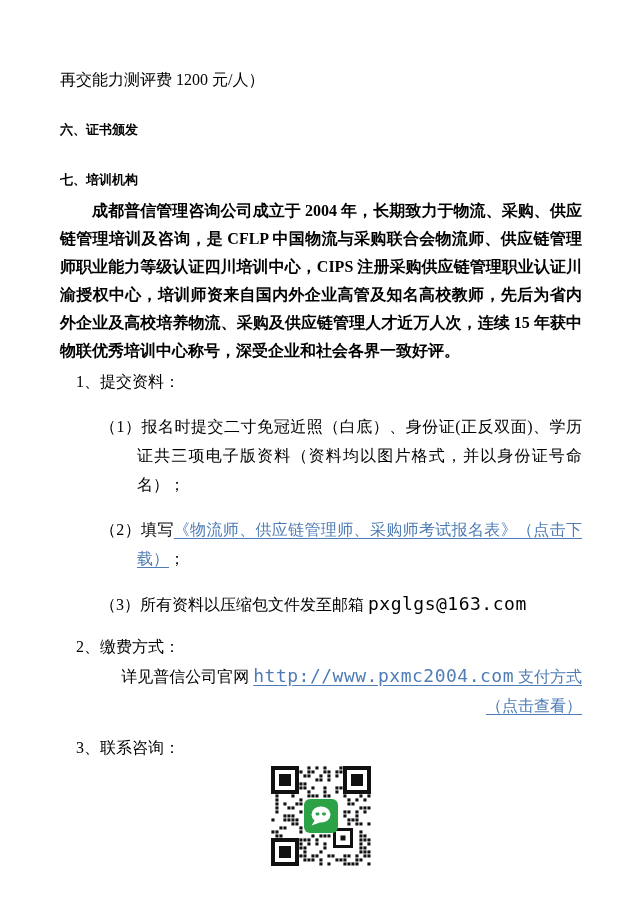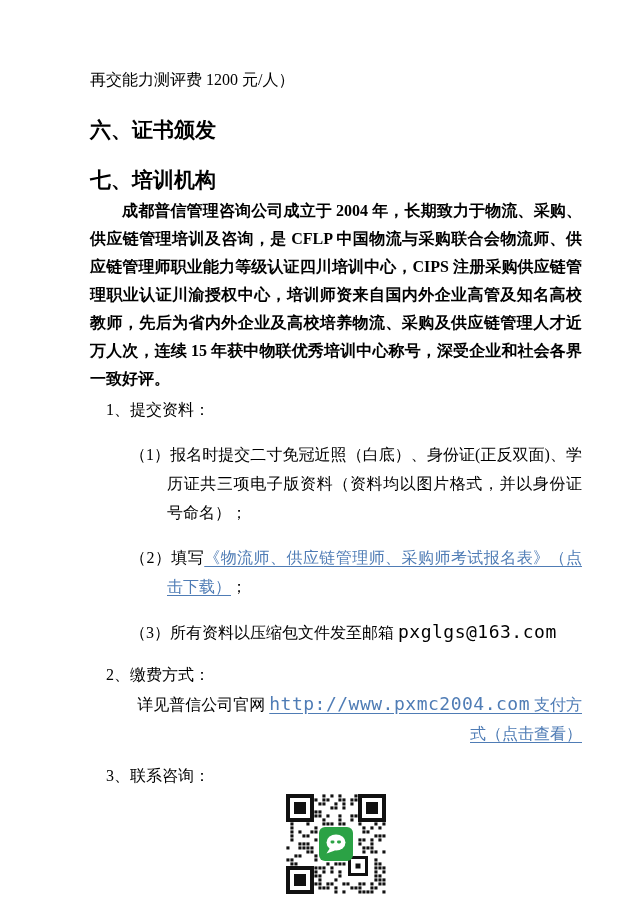--- a/index.html
+++ b/index.html
@@ -1,23 +1,23 @@
 <!DOCTYPE html>
 <html><head>
 <meta charset="utf-8">
 <style>
   html,body { margin:0; padding:0; background:#ffffff; }
   body {
     width:640px; height:904px; overflow:hidden;
     font-family:"Liberation Serif","DejaVu Serif",serif;
     font-size:16px; color:#000;
   }
-  .page { box-sizing:border-box; width:640px; height:752px; padding:67px 58px 0 90px; }
+  .page { box-sizing:border-box; width:640px; height:752px; padding:67px 58px 0 60px; }
   .line { margin:0; line-height:26px; }
-  .heading { margin:24px 0 0 0; font-size:21px; font-weight:bold; line-height:26px; }
+  .heading { margin:24px 0 0 0; font-size:13px; font-weight:bold; line-height:26px; }
   .para { margin:4px 0 0 0; line-height:29px; text-indent:2em; text-align:justify; }
   .para.tight { line-height:28px;font-weight:bold; }
   .num-item { margin:2px 0 0 16px; line-height:29px; }
   .num-item.gap { margin-top:13px; }
   .sub-item { margin:16px 0 0 40px; padding-left:37px; text-indent:-37px; line-height:29px; text-align:justify; }
   .pay-line { margin:0 0 0 40px; line-height:29px;text-align:right; }
   a.doc-link { color:#4f7cb5; text-decoration:underline; text-underline-offset:3px; cursor:pointer; }
   .mono { font-family:"DejaVu Sans Mono","Liberation Mono",monospace; font-size:18px; letter-spacing:0.5px; }
   .qr-wrap { width:100px; margin:4px auto 0 auto; }
   .qr-wrap svg { display:block; }

